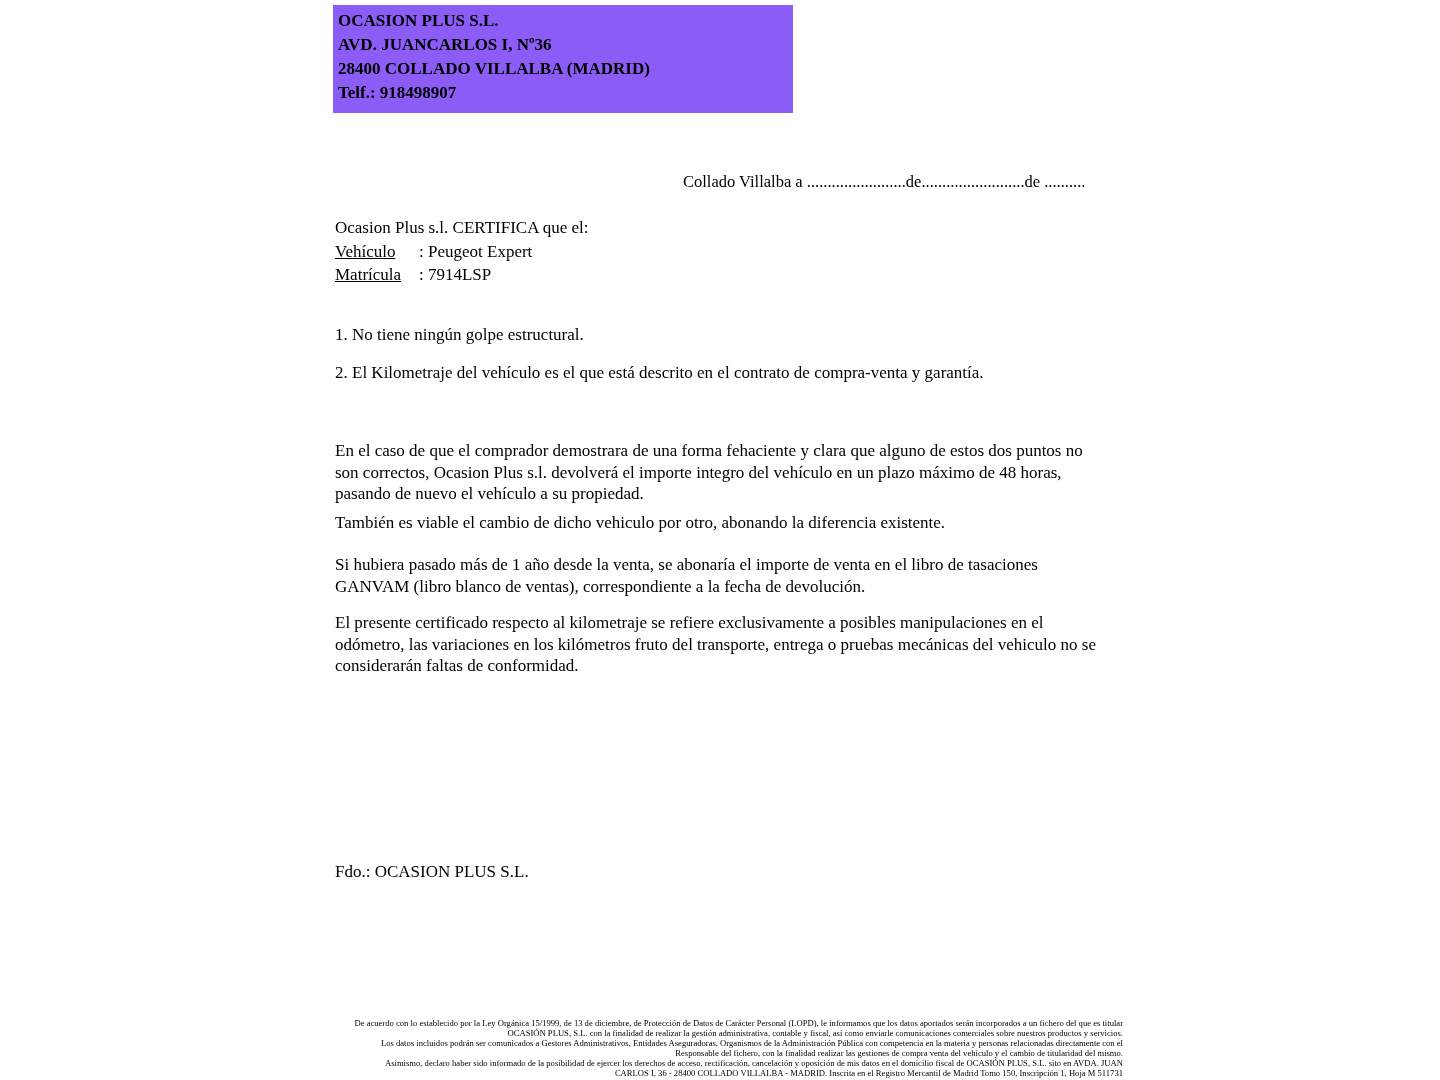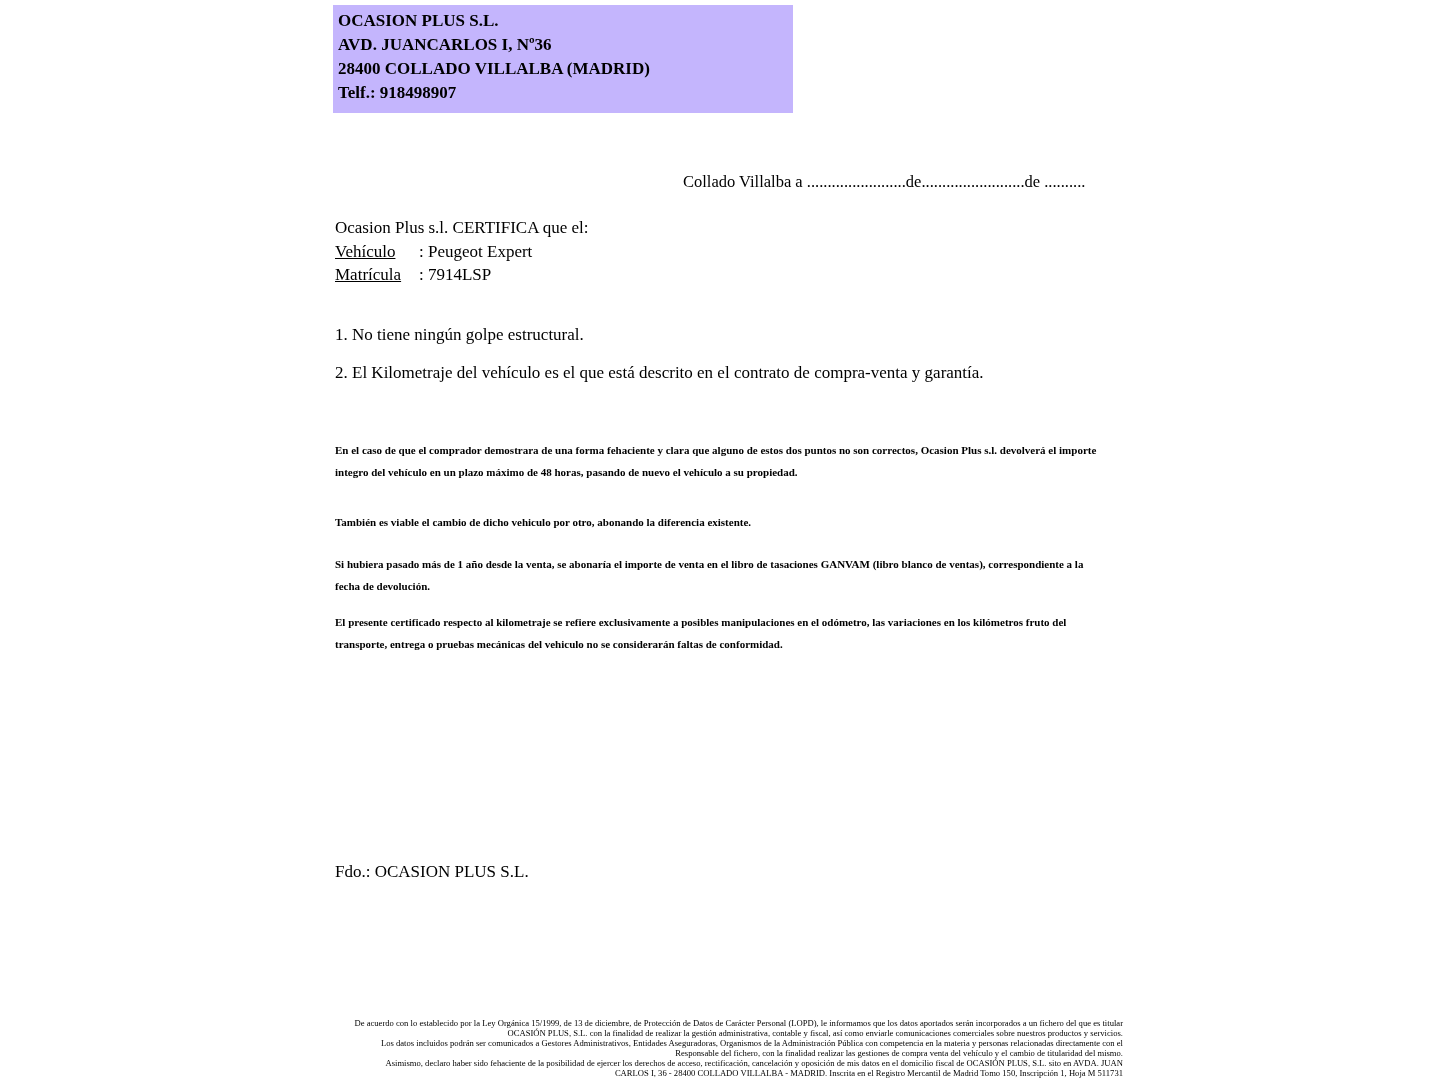--- a/index.html
+++ b/index.html
@@ -48,23 +48,22 @@
     left: 335px;
     font-size: 17px;
     white-space: nowrap;
   }
   .point1 { top: 325px; }
   .point2 { top: 363px; }
   .para {
     position: absolute;
     left: 335px;
     width: 772px;
-    font-size: 11px;
+    font-size: 17px;
     line-height: 21.5px;
-    font-weight: bold;
   }
   .para1 { top: 440px; }
   .para2 { top: 512px; }
   .para3 { top: 554px; }
   .para4 { top: 612px; }
   .signature {
     position: absolute;
     left: 335px;
     top: 862px;
     font-size: 17px;
@@ -81,21 +80,21 @@
     font-size: 8.6px;
     line-height: 9.9px;
     white-space: nowrap;
   }
 </style>
 </head>
 <body>
 
 <div class="page">
 
-  <div class="letterhead" style="background: #c4b5fd;">
+  <div class="letterhead" style="background: #8b5cf6;">
     <div class="lh-line">OCASION PLUS S.L.</div>
     <div class="lh-line">AVD. JUANCARLOS I, Nº36</div>
     <div class="lh-line">28400 COLLADO VILLALBA (MADRID)</div>
     <div class="lh-line">Telf.: 918498907</div>
   </div>
 
   <div class="dateline">Collado Villalba a ........................de.........................de ..........</div>
 
   <div class="cert-block">
     <div>Ocasion Plus s.l. CERTIFICA que el:</div>
@@ -115,17 +114,17 @@
   <div class="para para3">Si hubiera pasado más de 1 año desde la venta, se abonaría el importe de venta en el libro de tasaciones GANVAM (libro blanco de ventas), correspondiente a la fecha de devolución.</div>
   <div class="para para4">El presente certificado respecto al kilometraje se refiere exclusivamente a posibles manipulaciones en el odómetro, las variaciones en los kilómetros fruto del transporte, entrega o pruebas mecánicas del vehiculo no se considerarán faltas de conformidad.</div>
 
   <div class="signature">Fdo.: OCASION PLUS S.L.</div>
 
   <div class="legal">
     <div class="legal-line">De acuerdo con lo establecido por la Ley Orgánica 15/1999, de 13 de diciembre, de Protección de Datos de Carácter Personal (LOPD), le informamos que los datos aportados serán incorporados a un fichero del que es titular</div>
     <div class="legal-line">OCASIÓN PLUS, S.L. con la finalidad de realizar la gestión administrativa, contable y fiscal, así como enviarle comunicaciones comerciales sobre nuestros productos y servicios.</div>
     <div class="legal-line">Los datos incluidos podrán ser comunicados a Gestores Administrativos, Entidades Aseguradoras, Organismos de la Administración Pública con competencia en la materia y personas relacionadas directamente con el</div>
     <div class="legal-line">Responsable del fichero, con la finalidad realizar las gestiones de compra venta del vehículo y el cambio de titularidad del mismo.</div>
-    <div class="legal-line">Asimismo, declaro haber sido fehaciente de la posibilidad de ejercer los derechos de acceso, rectificación, cancelación y oposición de mis datos en el domicilio fiscal de OCASIÓN PLUS, S.L. sito en AVDA. JUAN</div>
+    <div class="legal-line">Asimismo, declaro haber sido informado de la posibilidad de ejercer los derechos de acceso, rectificación, cancelación y oposición de mis datos en el domicilio fiscal de OCASIÓN PLUS, S.L. sito en AVDA. JUAN</div>
     <div class="legal-line">CARLOS I, 36 - 28400 COLLADO VILLALBA - MADRID. Inscrita en el Registro Mercantil de Madrid Tomo 150, Inscripción 1, Hoja M 511731</div>
   </div>
 
 </div>
 
 </body></html>

